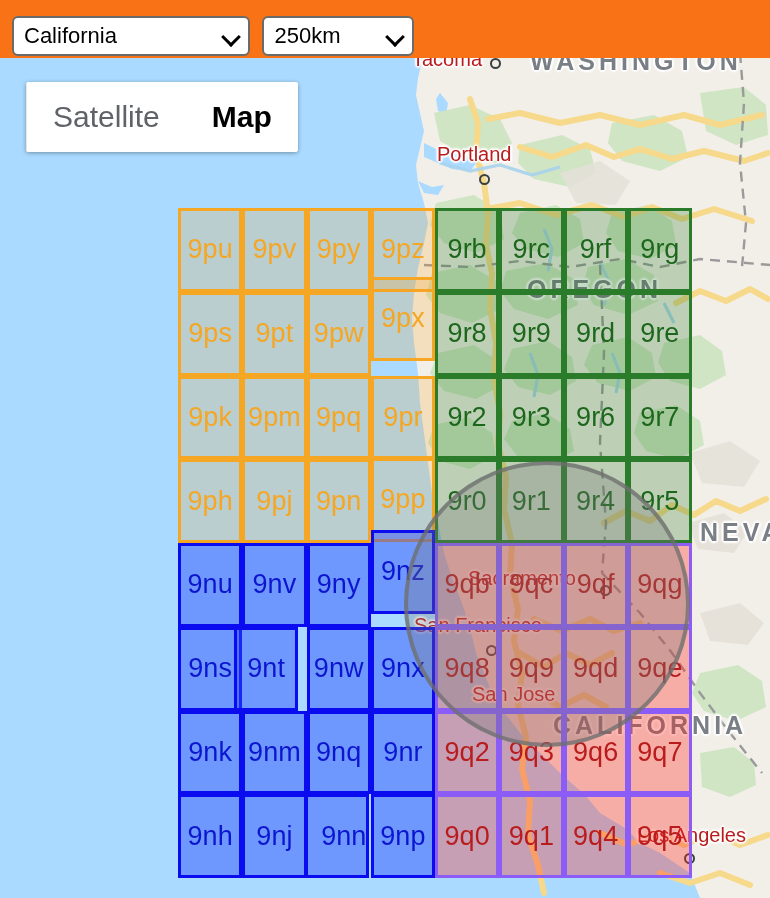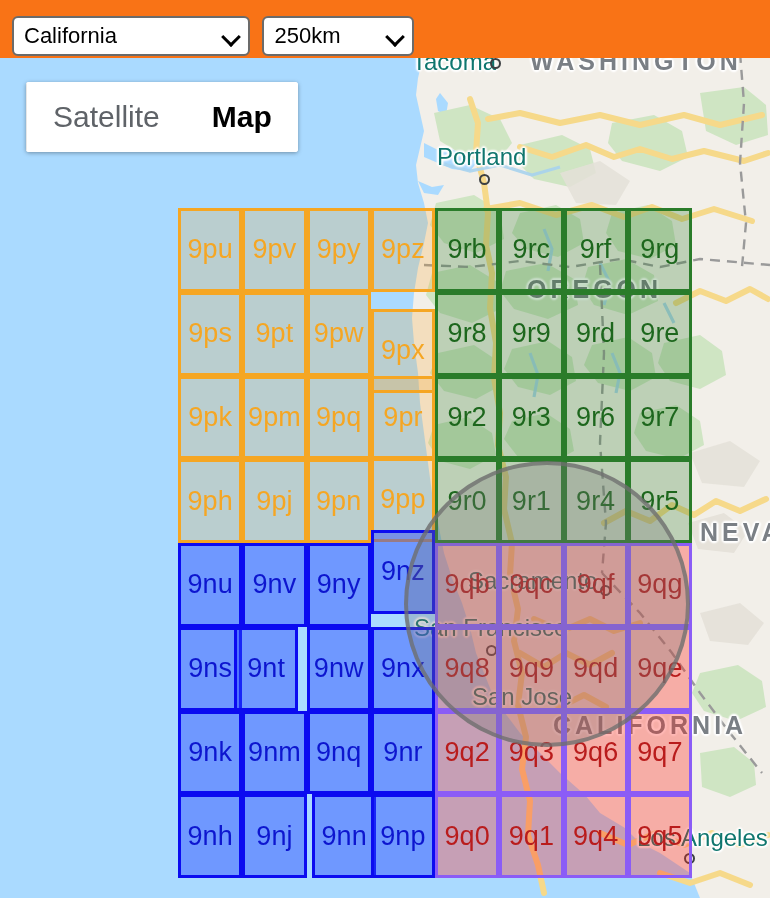--- a/index.html
+++ b/index.html
@@ -93,21 +93,21 @@
   }
 
   
   .place {
     position: absolute; z-index: 10; white-space: nowrap;
     font-family: "Liberation Sans", sans-serif;
     color: #3c4043;
     text-shadow: 2px 0 2px #fff, -2px 0 2px #fff, 0 2px 2px #fff, 0 -2px 2px #fff,
                  1px 1px 2px #fff, -1px -1px 2px #fff, 1px -1px 2px #fff, -1px 1px 2px #fff;
   }
-  .place.city { font-size: 24px; color: #0f766e; }
+  .place.city { font-size: 20px; color: #b91c1c; }
   .place.state {
     font-size: 25px; color: #7a7f85; font-weight: bold; letter-spacing: 4px;
   }
   .citydot {
     position: absolute; z-index: 10;
     width: 11px; height: 11px; border-radius: 50%;
     border: 2px solid #3c4043; background: transparent;
   }
 </style>
 </head>
@@ -256,21 +256,21 @@
         </div>
         <div class="cell q-orange" style="left: 0px; top: 83.75px; width: 64.25px; height: 83.75px;">
           <span class="lbl">9ps</span>
         </div>
         <div class="cell q-orange" style="left: 64.25px; top: 83.75px; width: 64.25px; height: 83.75px;">
           <span class="lbl">9pt</span>
         </div>
         <div class="cell q-orange" style="left: 128.5px; top: 83.75px; width: 64.25px; height: 83.75px;">
           <span class="lbl">9pw</span>
         </div>
-        <div class="cell q-orange" style="left: 192.75px; top: 101px; width: 64.25px; height: 83.75px;">
+        <div class="cell q-orange" style="left: 192.75px; top: 69px; width: 64.25px; height: 83.75px;">
           <span class="lbl">9px</span>
         </div>
         <div class="cell q-green" style="left: 257px; top: 83.75px; width: 64.25px; height: 83.75px;">
           <span class="lbl">9r8</span>
         </div>
         <div class="cell q-green" style="left: 321.25px; top: 83.75px; width: 64.25px; height: 83.75px;">
           <span class="lbl">9r9</span>
         </div>
         <div class="cell q-green" style="left: 385.5px; top: 83.75px; width: 64.25px; height: 83.75px;">
           <span class="lbl">9rd</span>
@@ -397,21 +397,21 @@
         </div>
         <div class="cell q-red" style="left: 449.75px; top: 502.5px; width: 64.25px; height: 83.75px;">
           <span class="lbl">9q7</span>
         </div>
         <div class="cell q-blue" style="left: 0px; top: 586.25px; width: 64.25px; height: 83.75px;">
           <span class="lbl">9nh</span>
         </div>
         <div class="cell q-blue" style="left: 64.25px; top: 586.25px; width: 64.25px; height: 83.75px;">
           <span class="lbl">9nj</span>
         </div>
-        <div class="cell q-blue" style="left: 134px; top: 586.25px; width: 64.25px; height: 83.75px;">
+        <div class="cell q-blue" style="left: 127px; top: 586.25px; width: 64.25px; height: 83.75px; justify-content: flex-end;">
           <span class="lbl">9nn</span>
         </div>
         <div class="cell q-blue" style="left: 192.75px; top: 586.25px; width: 64.25px; height: 83.75px;">
           <span class="lbl">9np</span>
         </div>
         <div class="cell q-red" style="left: 257px; top: 586.25px; width: 64.25px; height: 83.75px;">
           <span class="lbl">9q0</span>
         </div>
         <div class="cell q-red" style="left: 321.25px; top: 586.25px; width: 64.25px; height: 83.75px;">
           <span class="lbl">9q1</span>

